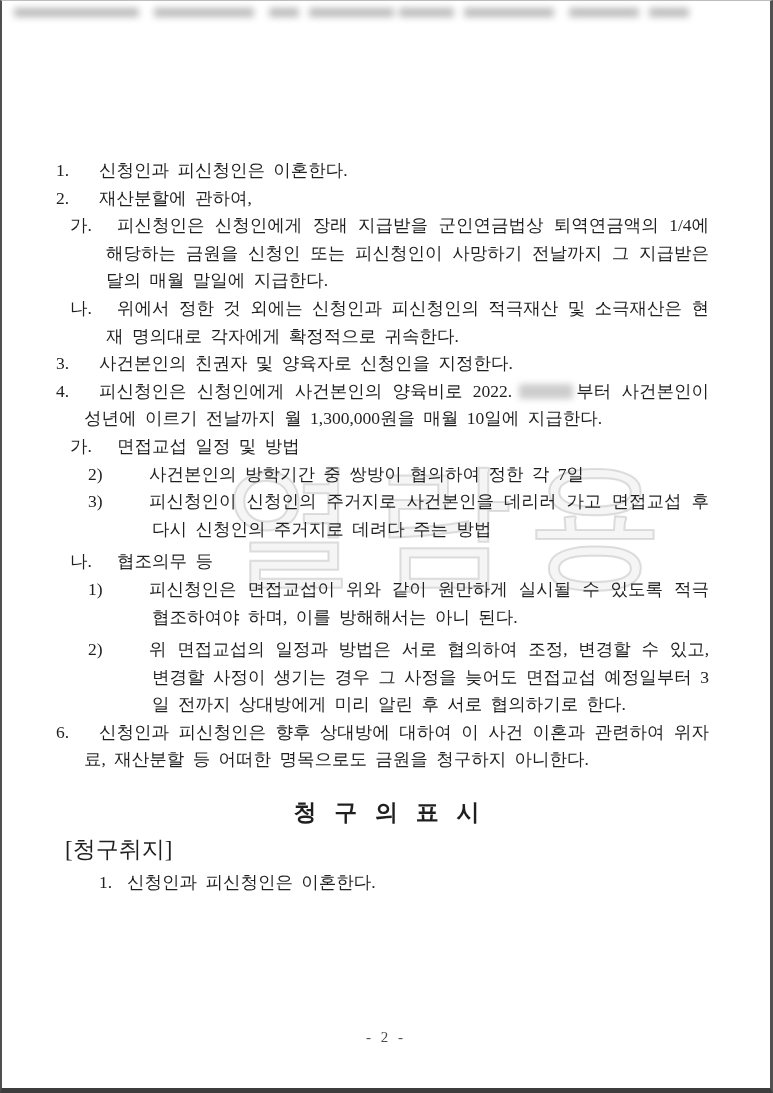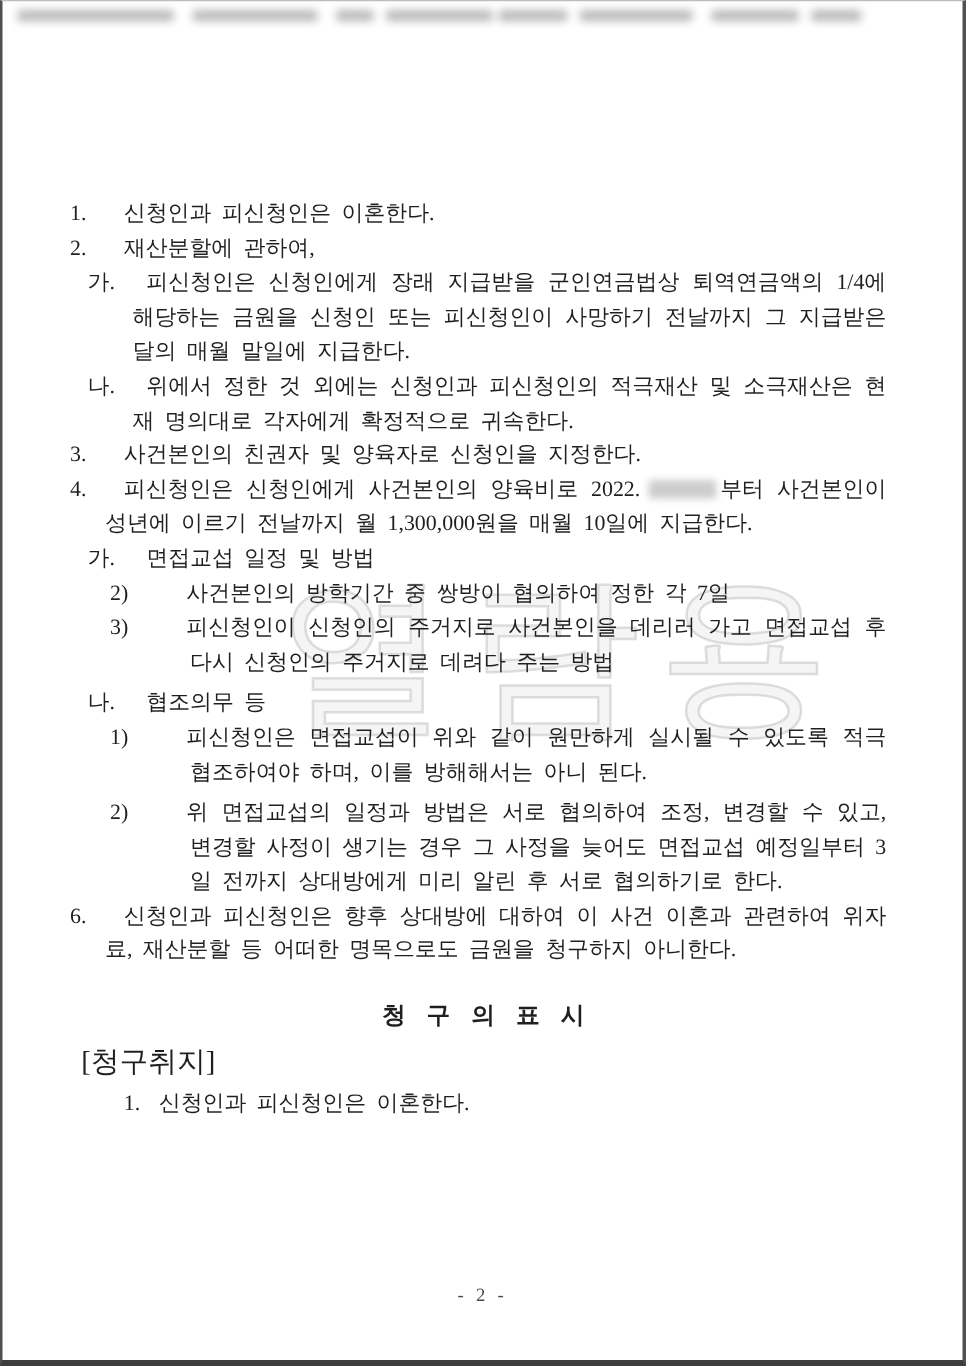--- a/index.html
+++ b/index.html
@@ -83,21 +83,21 @@
     border-radius: 2px;
     filter: blur(3px);
     vertical-align: -2px;
     margin: 0 3px 0 7px;
   }
 
   .section-heading {
     margin-top: 25px;
     text-align: center;
     font-weight: bold;
-    font-size: 19px;
+    font-size: 23px;
     letter-spacing: 6px;
   }
   .claim-label {
     margin-top: 9px;
     margin-left: -5px;
     font-size: 23px;
   }
   .claim-item {
     margin-top: 6px;
     padding-left: 29px;

